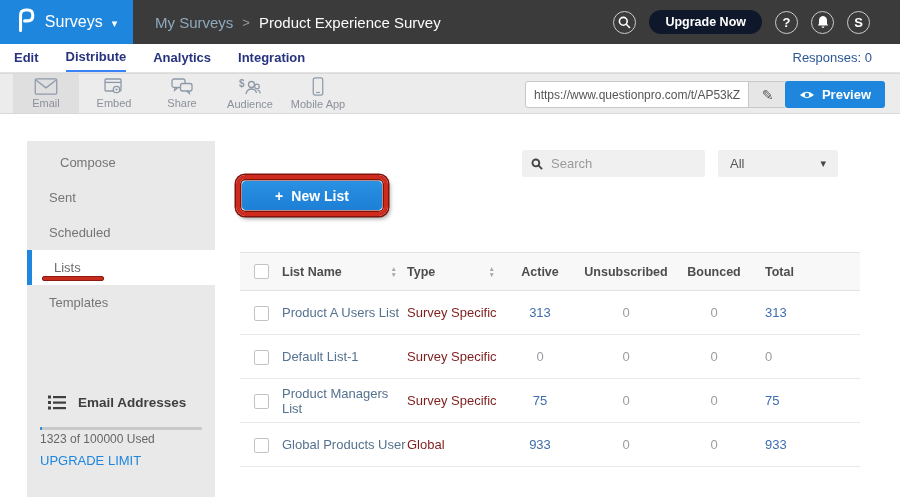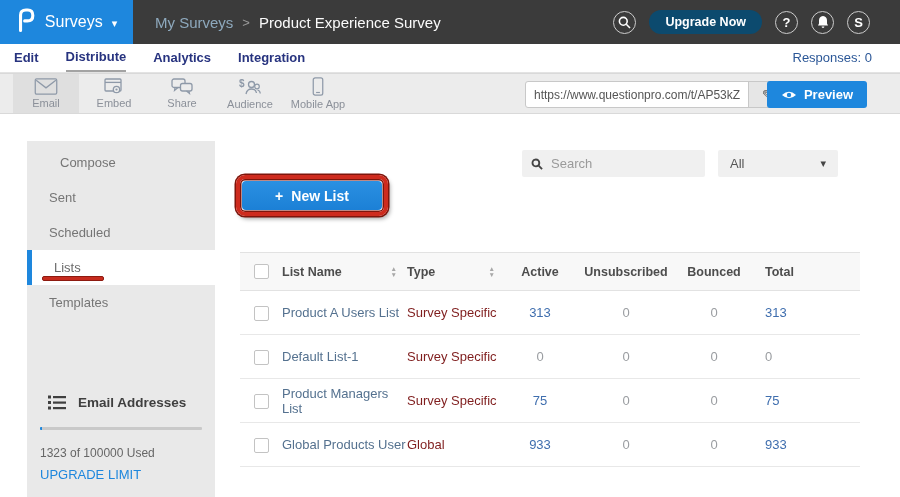--- a/index.html
+++ b/index.html
@@ -10,51 +10,51 @@
   .topbar { position:absolute; left:0; top:0; width:900px; height:44px; background:#3b3b3b; display:flex; align-items:center; }
   .logo-box { width:133px; height:44px; background:#1e87dd; display:flex; align-items:center; justify-content:center; gap:9px; cursor:pointer; }
   .logo-box .menu-label { color:#fff; font-size:16px; }
   .logo-box .caret { color:#fff; font-size:11px; margin-top:2px; }
   .breadcrumb { display:flex; align-items:center; margin-left:22px; gap:9px; }
   .crumb-parent { color:#8ea9bd; font-size:15px; cursor:pointer; }
   .crumb-sep { color:#9a9a9a; font-size:13px; }
   .crumb-current { color:#fbfbfb; font-size:15px; }
   .topbar-right { margin-left:auto; display:flex; align-items:center; gap:13px; padding-right:30px; }
   .circle-btn { width:23px; height:23px; border:1px solid #cccccc; border-radius:50%; display:flex; align-items:center; justify-content:center; color:#fff; font-size:13px; font-weight:bold; cursor:pointer; flex:none; }
-  .upgrade-pill { height:24px; padding:0 16px; border-radius:12px; background:#0c4a6e; color:#fff; font-size:12.5px; font-weight:bold; display:flex; align-items:center; cursor:pointer; }
+  .upgrade-pill { height:24px; padding:0 16px; border-radius:12px; background:#0f172a; color:#fff; font-size:12.5px; font-weight:bold; display:flex; align-items:center; cursor:pointer; }
 
   
   .subnav { position:absolute; left:0; top:44px; width:900px; height:29px; background:#fff; border-bottom:1px solid #e3e3e3; display:flex; align-items:center; padding-left:14px; gap:27px; }
   .subnav-item { color:#27337f; font-size:13px; font-weight:600; cursor:pointer; line-height:26px; }
-  .subnav-item.active { border-bottom:2px solid #a3a3a3; }
+  .subnav-item.active { border-bottom:2px solid #3b82f6; }
   .responses { position:absolute; right:28px; top:0; line-height:28px; color:#2b5797; font-size:13px; }
 
   
   .toolbar { position:absolute; left:0; top:73px; width:900px; height:41px; background:#ececec; border-top:1px solid #d9d9d9; border-bottom:1px solid #d9d9d9; display:flex; align-items:center; padding-left:13px; }
   .channel { width:66px; height:39px; margin-right:2px; display:flex; flex-direction:column; align-items:center; justify-content:center; gap:2px; cursor:pointer; }
   .channel.active { background:#dfdfdf; }
   .channel svg { display:block; }
   .channel-label { font-size:11px; color:#8b9099; }
   .url-field { position:absolute; left:525px; top:7px; width:262px; height:27px; background:#fff; border:1px solid #c8c8c8; border-radius:3px; display:flex; align-items:center; overflow:hidden; }
   .url-field input { flex:1; border:none; outline:none; background:transparent; font-family:"Liberation Sans",sans-serif; font-size:12px; color:#555; padding:0 8px; min-width:0; }
   .pencil-btn { width:38px; height:100%; background:#e6e6e6; border-left:1px solid #c8c8c8; display:flex; align-items:center; justify-content:center; color:#555; font-size:14px; cursor:pointer; }
-  .preview-btn { position:absolute; left:767px; top:7px; width:100px; height:27px; background:#1e87dd; border-radius:3px; display:flex; align-items:center; justify-content:center; gap:7px; color:#fff; font-size:13px; font-weight:600; cursor:pointer; }
+  .preview-btn { position:absolute; left:785px; top:7px; width:100px; height:27px; background:#1e87dd; border-radius:3px; display:flex; align-items:center; justify-content:center; gap:7px; color:#fff; font-size:13px; font-weight:600; cursor:pointer; }
 
   
   .sidebar { position:absolute; left:27px; top:141px; width:188px; bottom:0; background:#e9e9e9; }
   .side-item { height:35px; line-height:35px; padding-left:22px; font-size:13px; color:#757575; cursor:pointer; position:relative; }
   .side-item:first-child { margin-top:4px;padding-left:33px; }
   .side-item.active { background:#fff; border-left:5px solid #1e87dd; color:#6b6b6b; }
   .red-underline { position:absolute; left:10px; bottom:4px; width:62px; height:5px; background:#c62b1e; border:1px solid #8d1a10; border-radius:2px; }
   .email-block { position:absolute; left:0; top:248px; width:100%; padding:0 13px; }
   .email-head { display:flex; align-items:center; gap:12px; padding-left:8px; height:26px; }
   .email-title { font-size:13.5px; font-weight:bold; color:#3f3f3f; }
   .usage-bar { margin-top:12px; height:3px; background:#c9c9c9; border-radius:1px; position:relative; overflow:hidden; }
   .usage-fill { position:absolute; left:0; top:0; bottom:0; background:#1e87dd; }
-  .usage-text { margin-top:16px; font-size:12px; color:#666; }
+  .usage-text { margin-top:2px; font-size:12px; color:#666; }
   .upgrade-link { margin-top:7px; font-size:13px; color:#1e87dd; cursor:pointer; }
 
   
   .search-box { position:absolute; left:522px; top:150px; width:183px; height:27px; background:#f0f0f0; border-radius:2px; display:flex; align-items:center; padding:0 9px; gap:8px; }
   .search-box input { flex:1; border:none; outline:none; background:transparent; font-family:"Liberation Sans",sans-serif; font-size:13px; color:#555; min-width:0; }
   .search-box input::placeholder { color:#9a9a9a; }
   .filter-dd { position:absolute; left:718px; top:150px; width:120px; height:27px; background:#f0f0f0; border-radius:2px; display:flex; align-items:center; padding:0 12px; font-size:13px; color:#555; cursor:pointer; }
   .filter-dd .caret { margin-left:auto; font-size:11px; color:#444; }
 
   .annotation-ring { position:absolute; left:236px; top:175px; width:152px; height:41px; border:4px solid #ce2b1e; border-radius:9px; box-shadow:0 0 0 1.5px #7e150c, inset 0 0 0 1.5px #7e150c, 2px 3px 4px rgba(0,0,0,0.35); }

